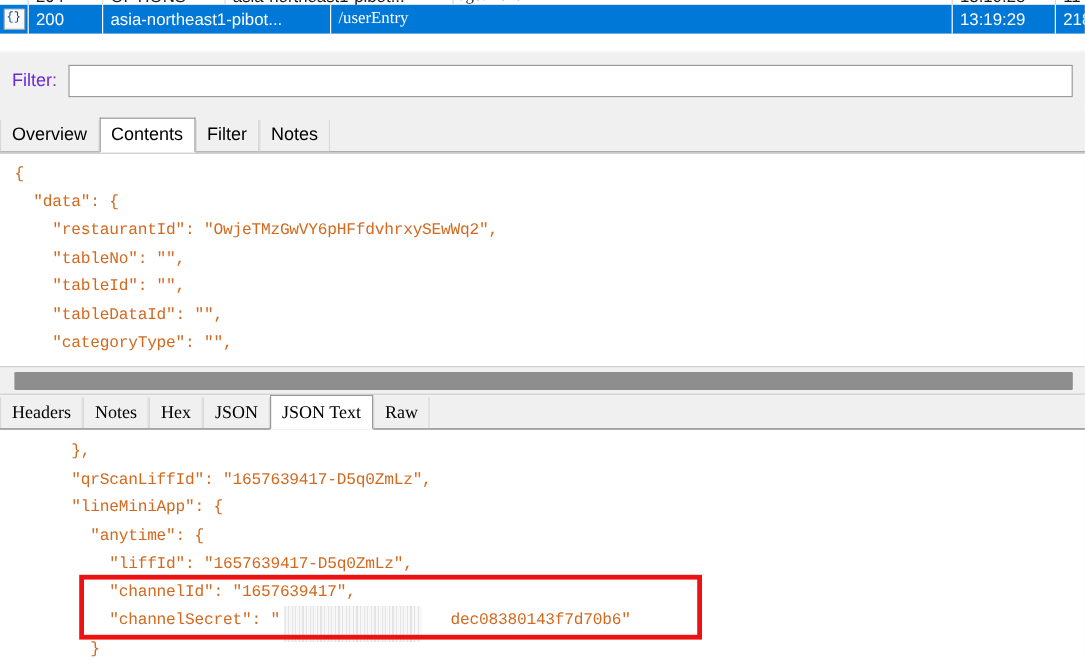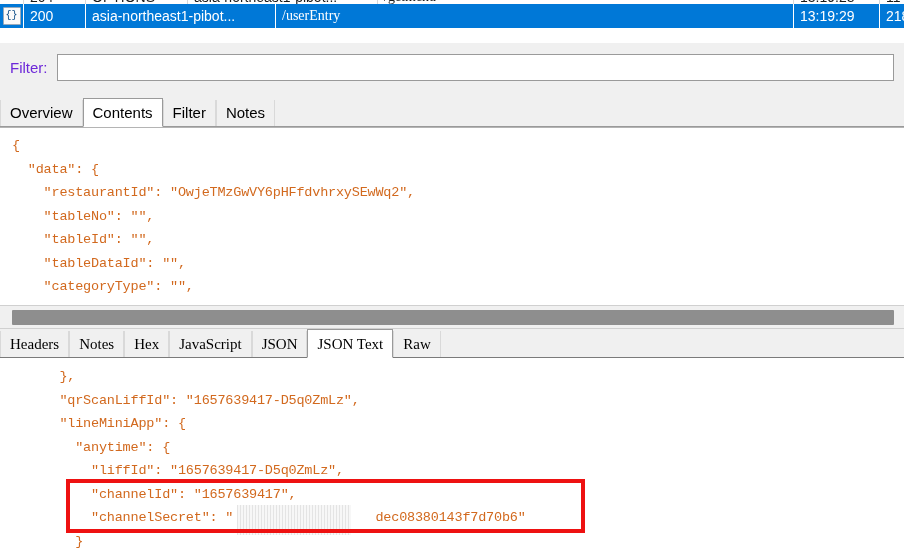--- a/index.html
+++ b/index.html
@@ -268,21 +268,20 @@
   </div>
 
   <div class="hscroll">
     <div class="thumb"></div>
   </div>
 
   <div class="tabstrip lower">
     <div class="tab">Headers</div>
     <div class="tab">Notes</div>
     <div class="tab">Hex</div>
-    <div class="tab">JavaScript</div>
     <div class="tab">JSON</div>
     <div class="tab active">JSON Text</div>
     <div class="tab">Raw</div>
   </div>
 
   <div class="pane lower">
     <div class="code">      },
       "qrScanLiffId": "1657639417-D5q0ZmLz",
       "lineMiniApp": {
         "anytime": {

